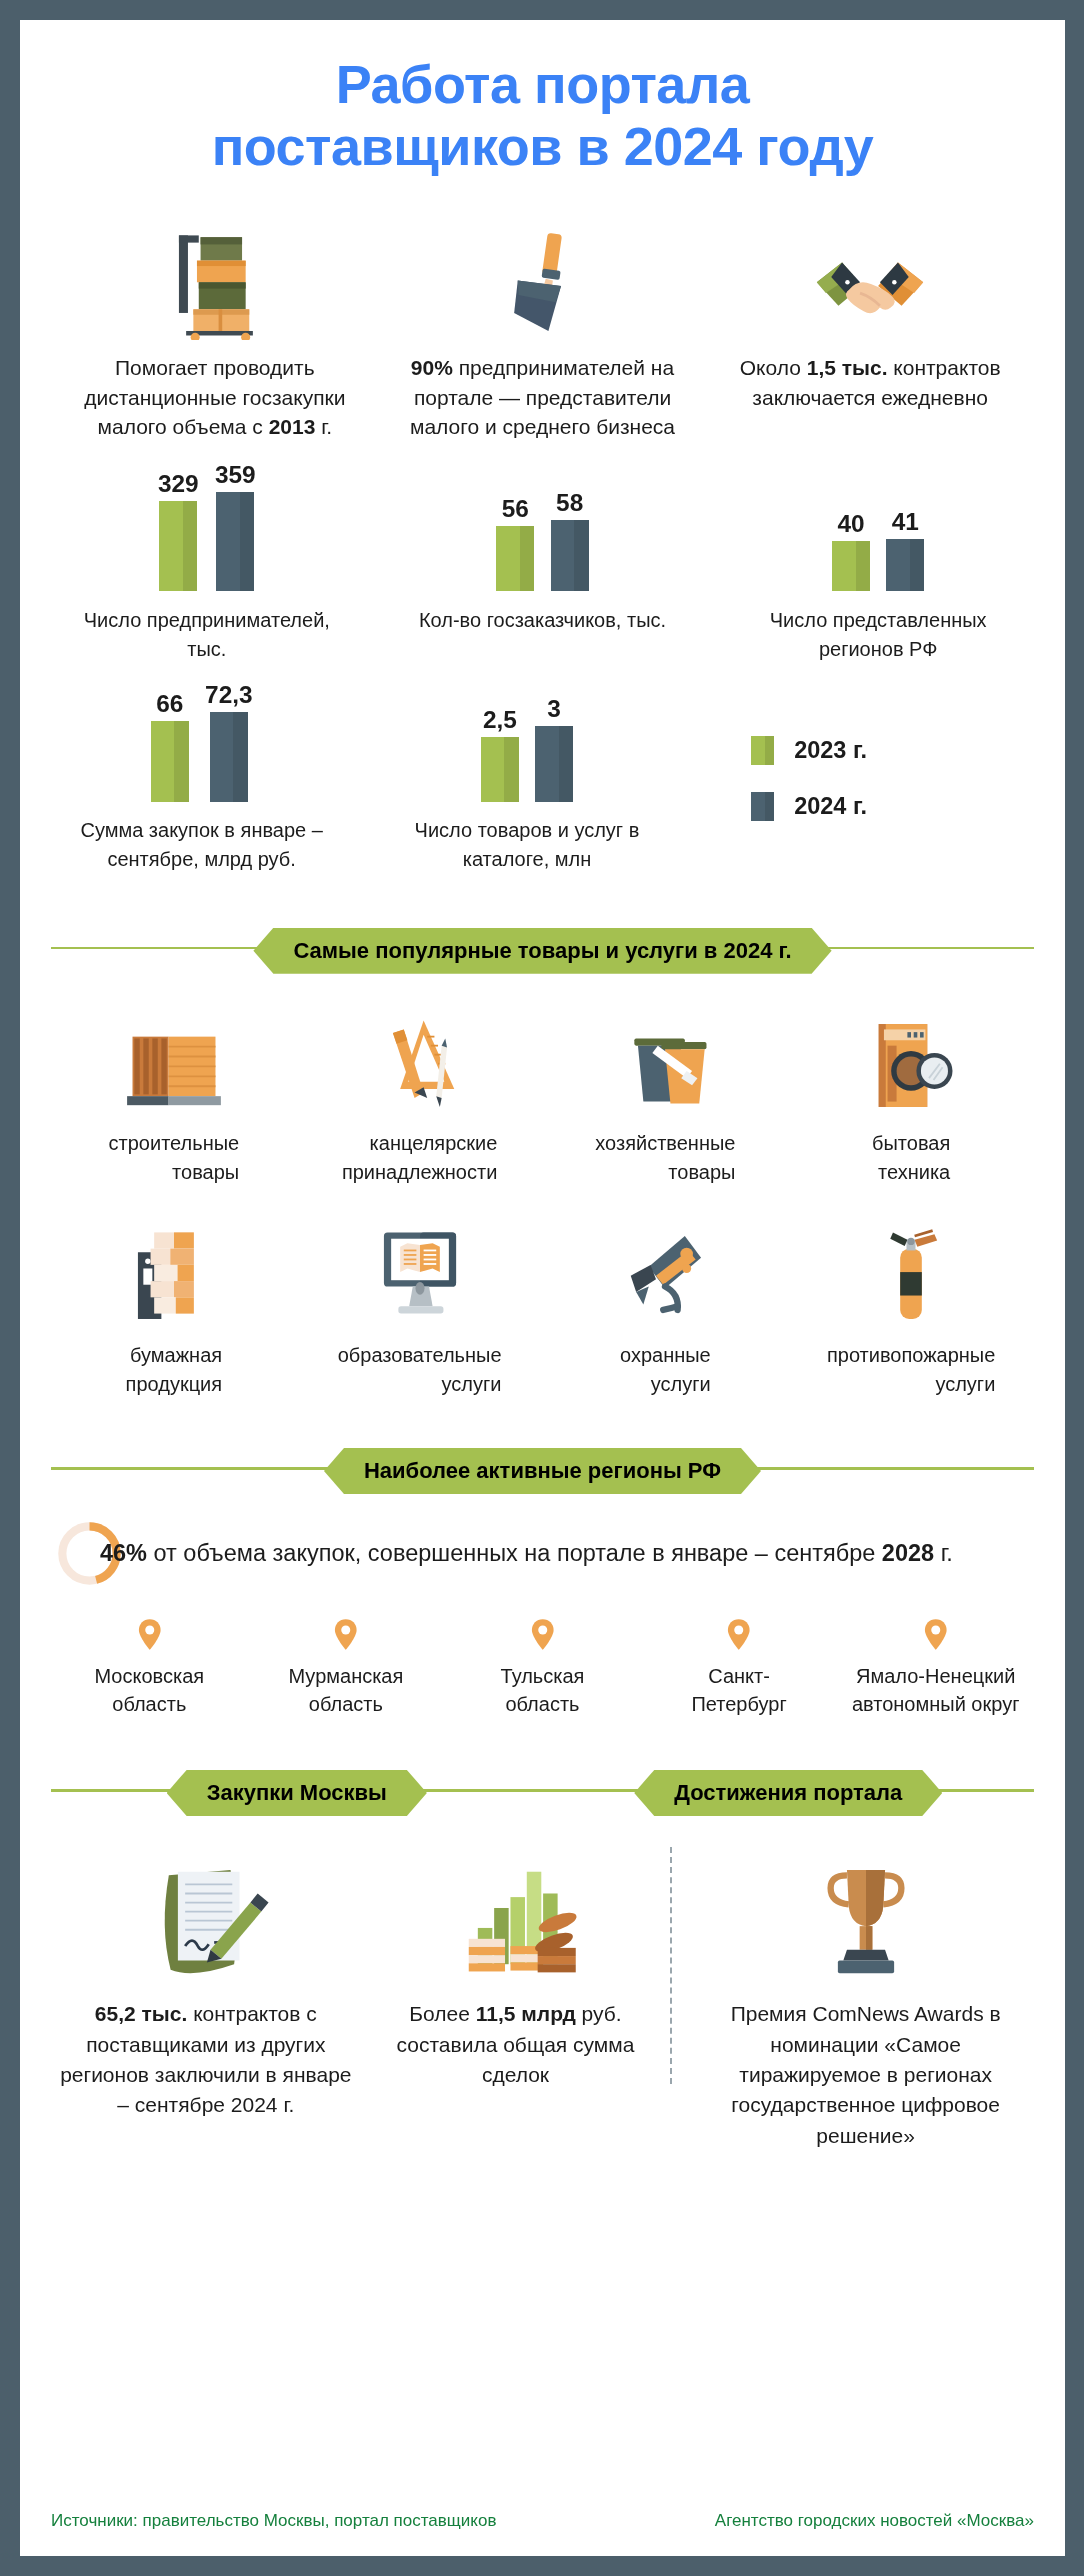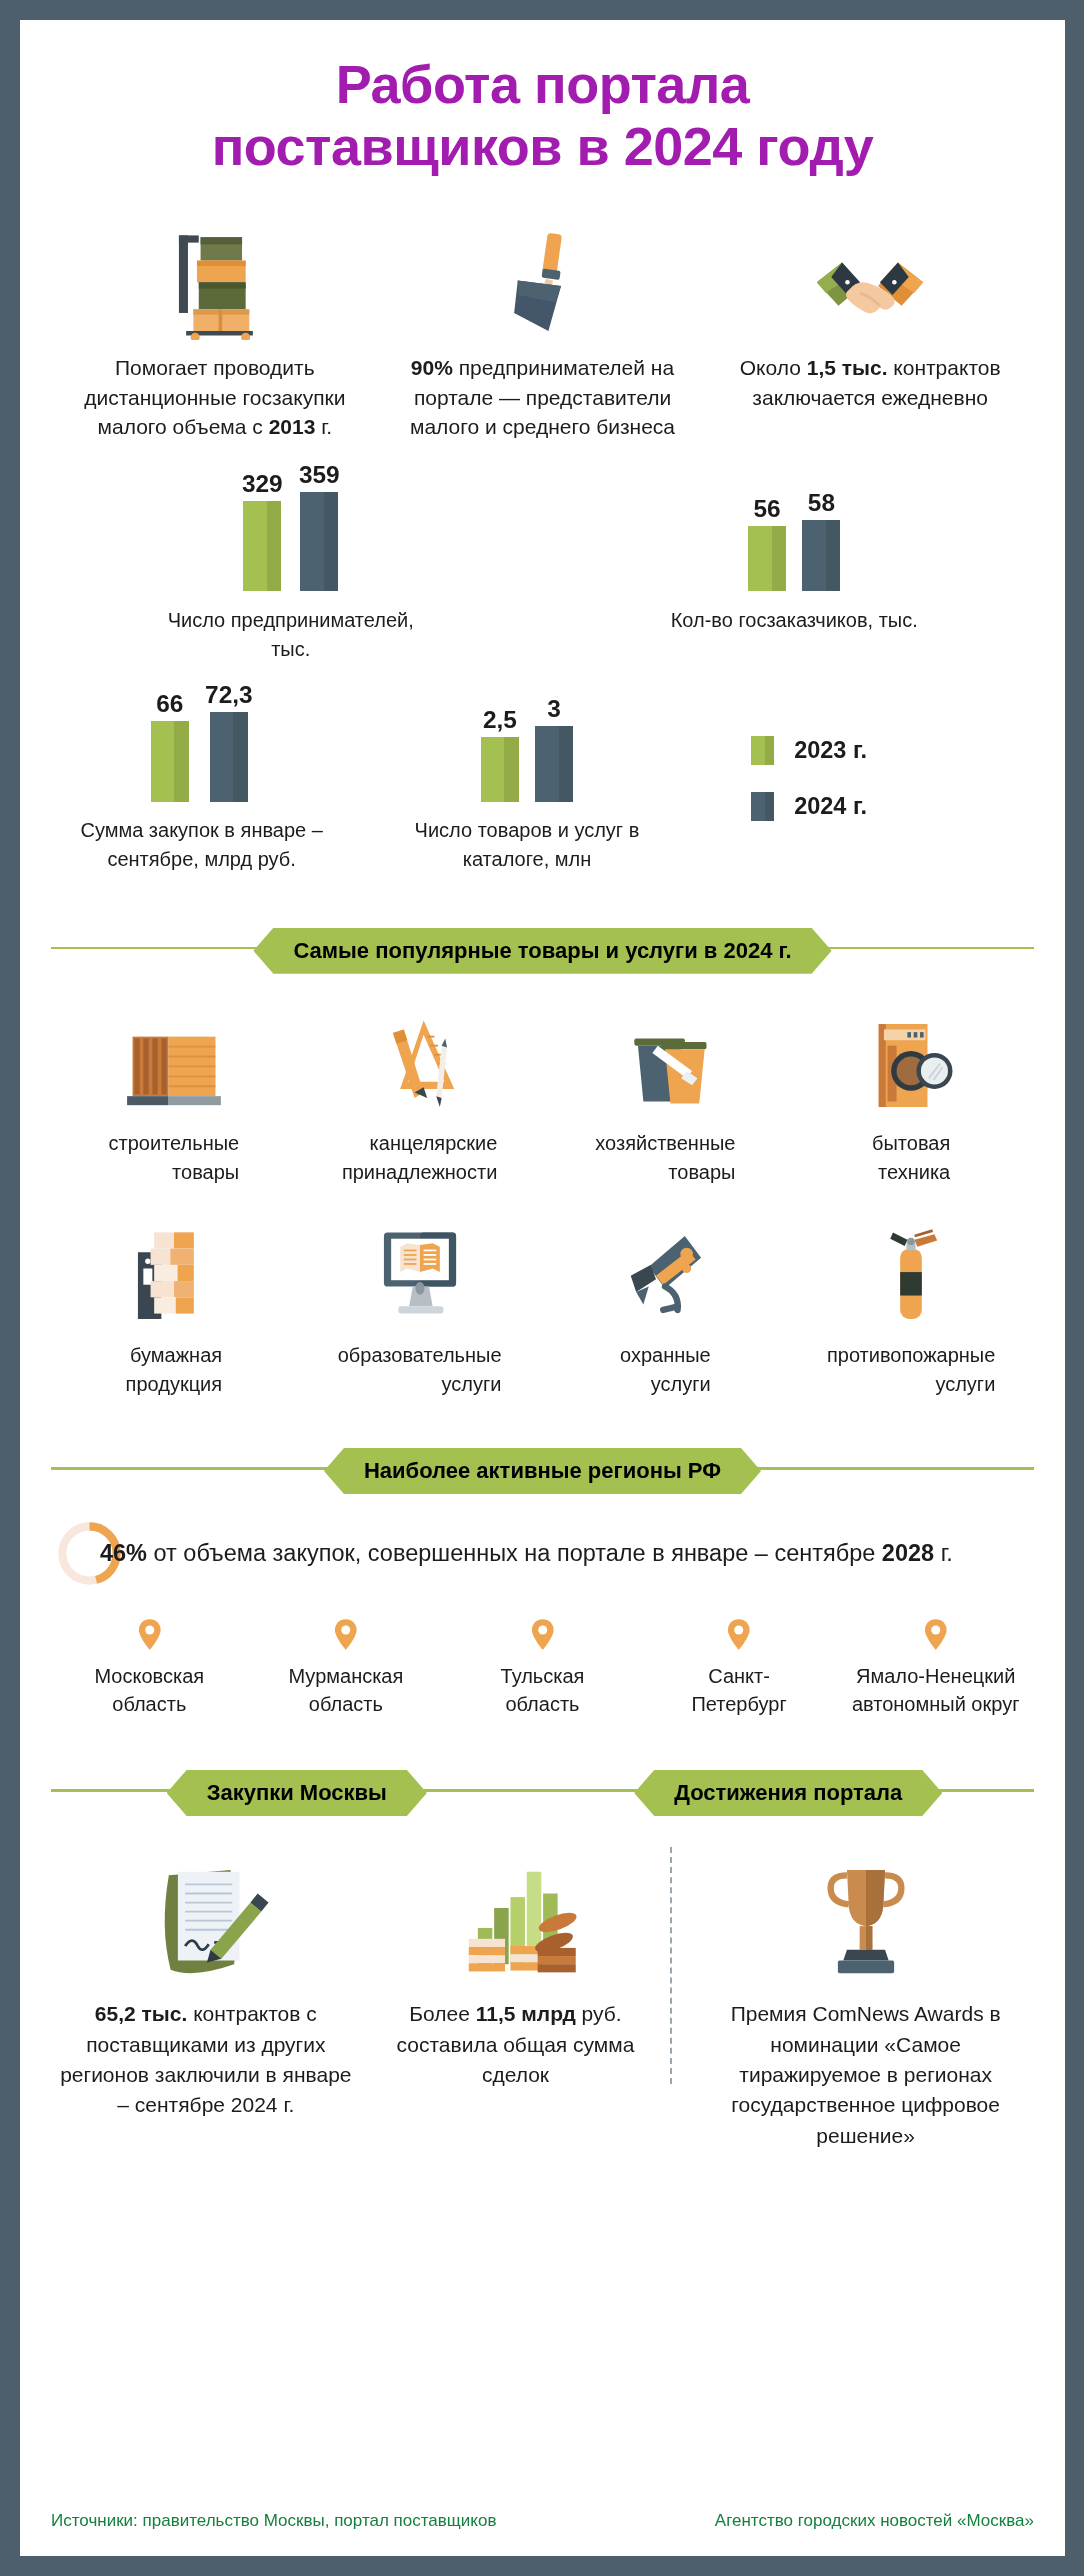--- a/index.html
+++ b/index.html
@@ -23,21 +23,21 @@
   }
 
   
   .title{
     text-align:center;
     font-size:54px;
     font-weight:bold;
     line-height:1.14;
     letter-spacing:-0.5px;
     padding-top:34px;
-    color:#a21caf;
+    color:#3b82f6;
   }
   .title span{display:block;}
 
   
   .facts{
     display:flex;
     margin-top:45px;
   }
   .fact{
     flex:1 1 0;
@@ -267,20 +267,33 @@
           <div class="bar g" style="height:65px"></div>
         </div>
         <div class="bar-unit">
           <div class="bar-val">58</div>
           <div class="bar d" style="height:71px"></div>
         </div>
       </div>
       <div class="bar-label">Кол-во госзаказчиков, тыс.</div>
     </div>
 
+    <div class="bar-cell">
+      <div class="bargroup">
+        <div class="bar-unit">
+          <div class="bar-val">40</div>
+          <div class="bar g" style="height:50px"></div>
+        </div>
+        <div class="bar-unit">
+          <div class="bar-val">41</div>
+          <div class="bar d" style="height:52px"></div>
+        </div>
+      </div>
+      <div class="bar-label">Число представленных регионов РФ</div>
+    </div>
   </div>
 
   <div class="bars-row second">
     <div class="bar-cell">
       <div class="bargroup">
         <div class="bar-unit">
           <div class="bar-val">66</div>
           <div class="bar g" style="height:81px"></div>
         </div>
         <div class="bar-unit">

